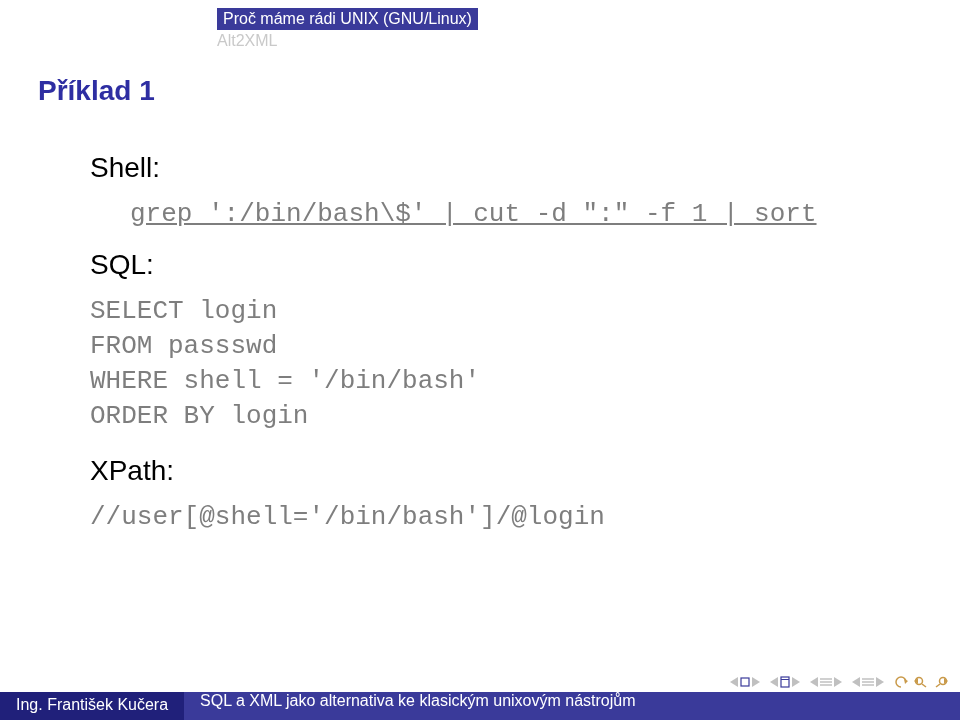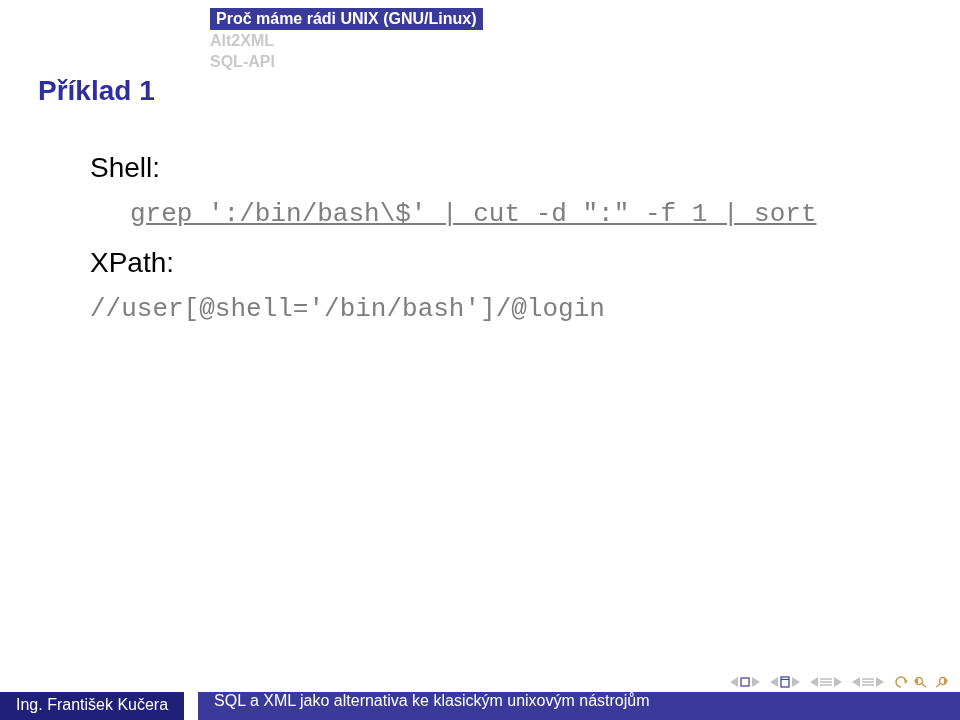--- a/index.html
+++ b/index.html
@@ -7,25 +7,24 @@
     width: 960px;
     height: 720px;
     background: #ffffff;
     font-family: Arial, Helvetica, sans-serif;
     position: relative;
     overflow: hidden;
   }
   .header-nav {
     position: absolute;
     top: 8px;
-    left: 210px;
+    left: 217px;
     font-size: 16px;
     line-height: 1.35;
     color: #c9c9c9;
-    font-weight: bold;
   }
   .header-nav .active {
     color: #ffffff;
     background: #3a3a9a;
     padding: 0 6px;
     display: inline-block;
   }
   .header-nav .right { }
   .title {
     position: absolute;
@@ -53,21 +52,20 @@
   }
   .code-ind { margin-left: 40px; text-decoration: underline; }
   .section { margin-bottom: 6px; }
   .footer {
     position: absolute;
     bottom: 0;
     left: 0; right: 0;
     height: 28px;
     display: flex;
     font-size: 16px;
-    gap: 14px;
   }
   .footer .author {
     background: #20207a;
     color: #fff;
     padding: 4px 16px;
     white-space: nowrap;
   }
   .footer .doctitle {
     background: #3a3a9a;
     color: #fff;
@@ -86,34 +84,40 @@
   }
   .nav-icons .group { display: flex; gap: 2px; align-items: center; }
   .nav-icons svg { display: block; }
 </style>
 </head>
 <body>
 
 <div class="header-nav">
   <div class="active">Proč máme rádi UNIX (GNU/Linux)</div>
   <div class="right">Alt2XML</div>
-  <div class="right">SQL-API</div>
 </div>
 
 <div class="title">Příklad 1</div>
 
 <div class="content">
 
   <div class="section">
     <div class="label">Shell:</div>
     <div class="code code-ind">grep ':/bin/bash\$' | cut -d ":" -f 1 | sort</div>
   </div>
 
+  <div class="section" style="margin-top:14px;">
+    <div class="label">SQL:</div>
+    <div class="code">SELECT login</div>
+    <div class="code">FROM passswd</div>
+    <div class="code">WHERE shell = '/bin/bash'</div>
+    <div class="code">ORDER BY login</div>
+  </div>
 
-  <div class="section" style="margin-top:12px;">
+  <div class="section" style="margin-top:18px;">
     <div class="label">XPath:</div>
     <div class="code">//user[@shell='/bin/bash']/@login</div>
   </div>
 </div>
 
 <div class="nav-icons">
   <span class="group">
     <svg width="8" height="10">
         <polygon points="8,0 8,10 0,5" fill="#c0c0c0"></polygon>
       </svg>

